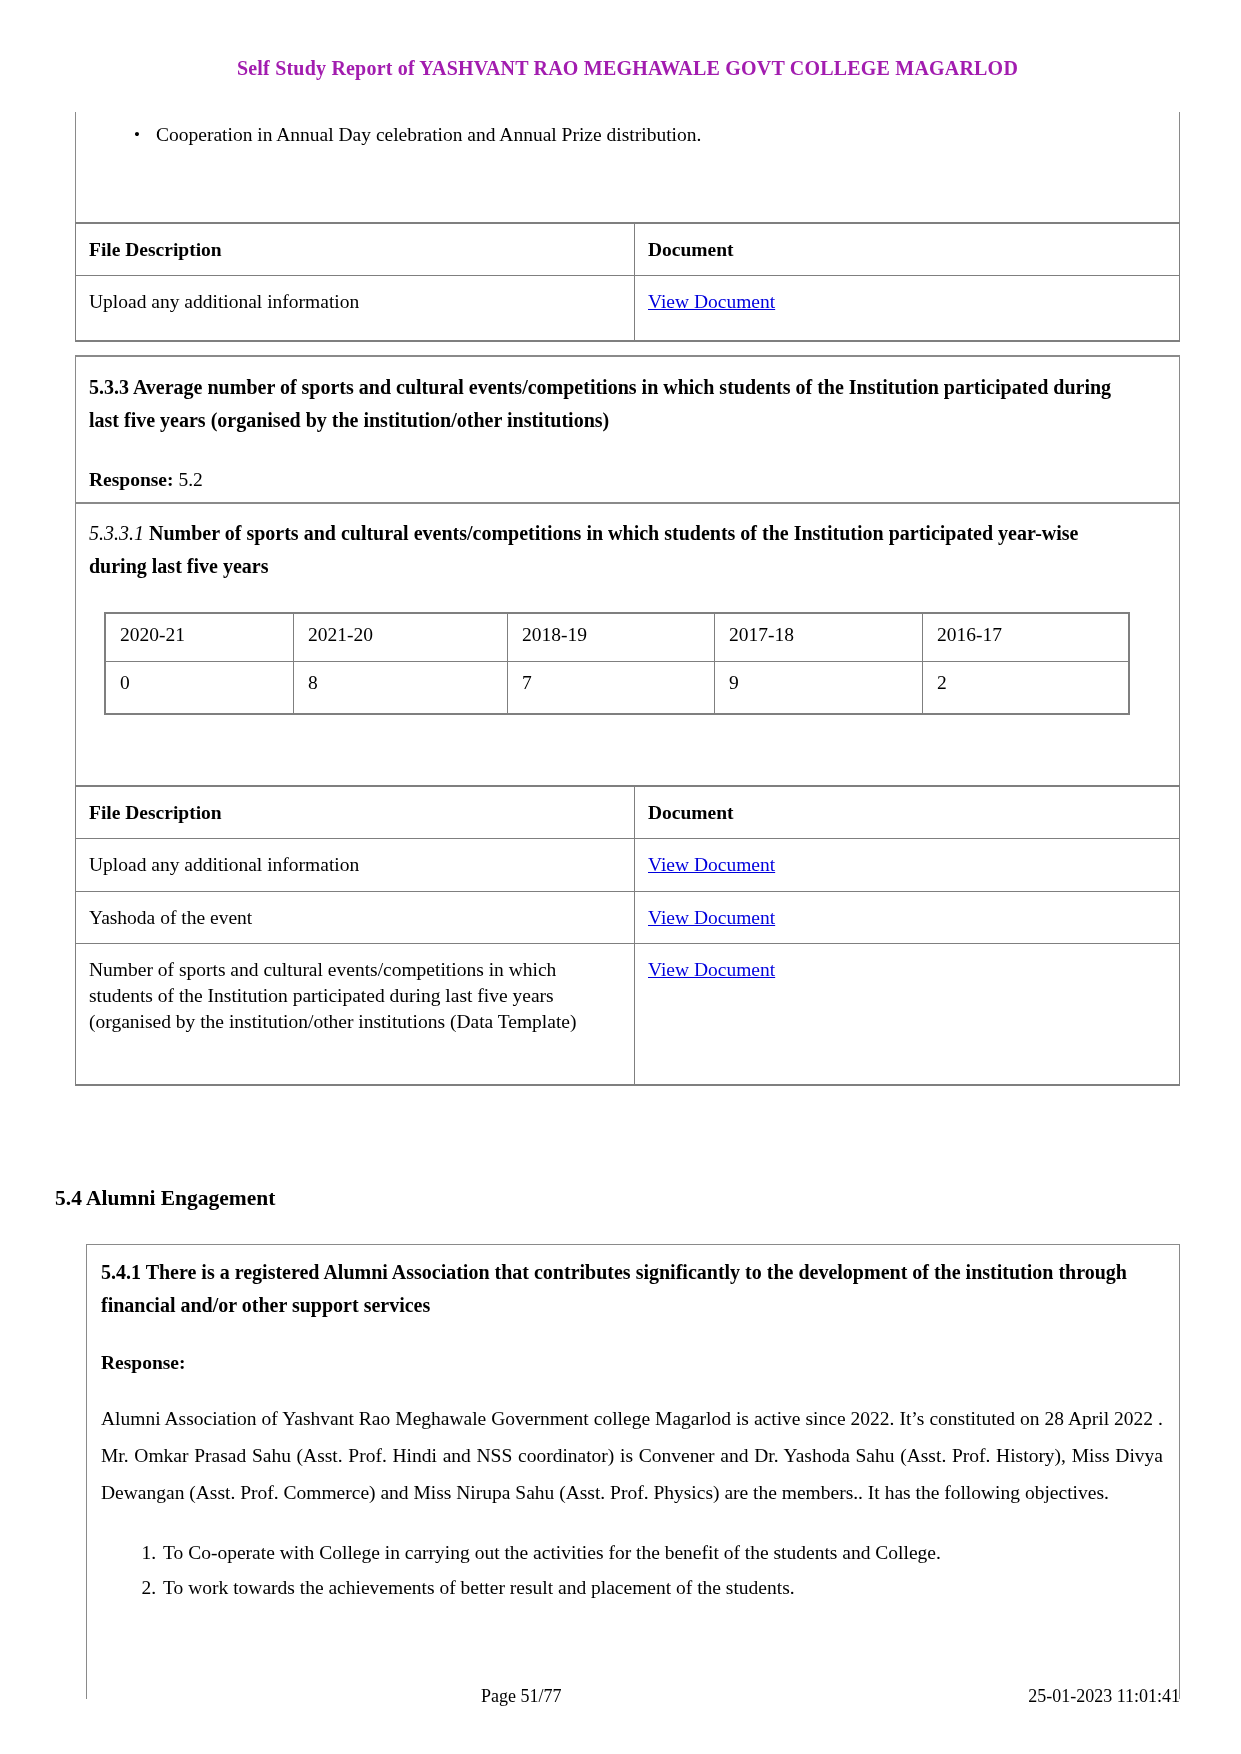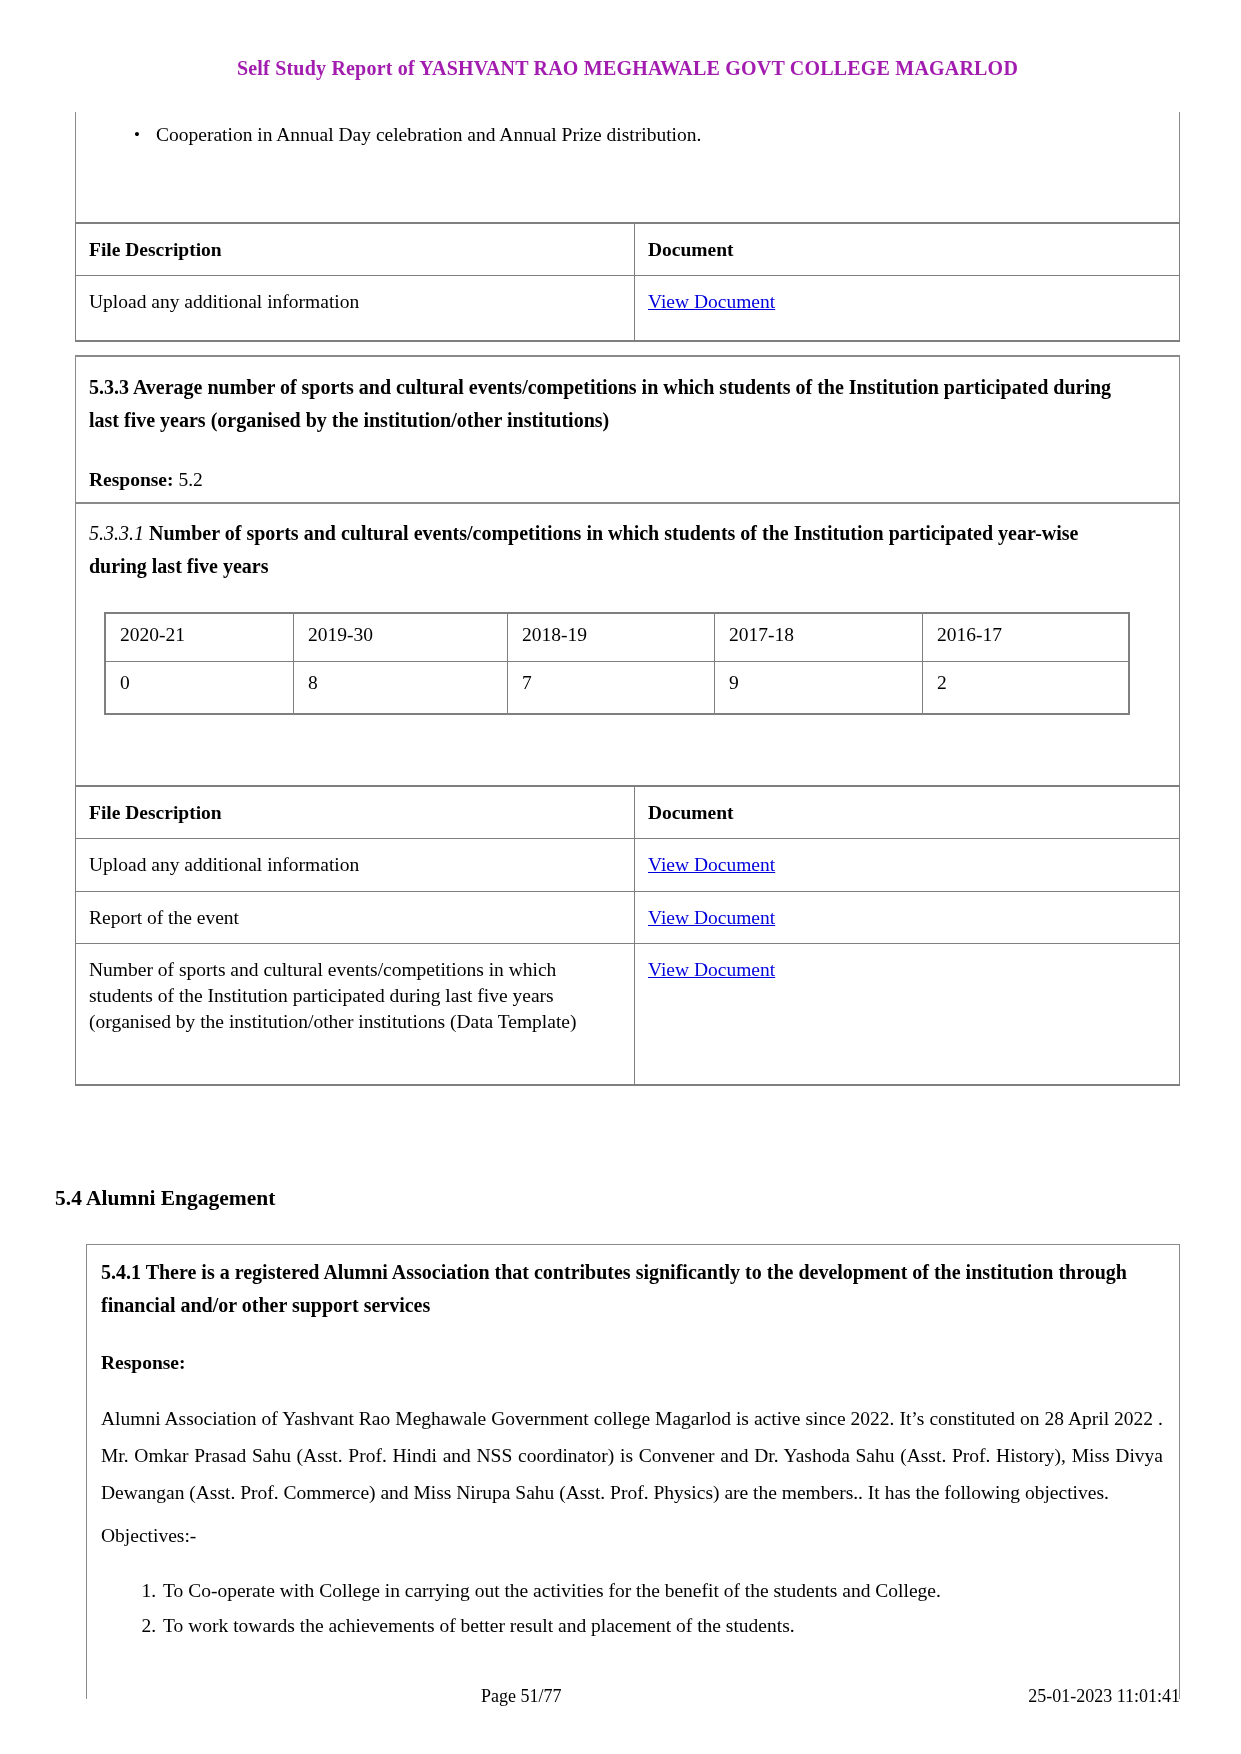--- a/index.html
+++ b/index.html
@@ -118,21 +118,21 @@
     </div>
   </div>
   <div>
     <div class="sub-title">
       <span class="sub-num">5.3.3.1</span>
       <span>Number of sports and cultural events/competitions in which students of the Institution participated year-wise during last five years</span>
     </div>
     <div class="ytable">
       <div class="yrow yh">
         <div class="ycell first">2020-21</div>
-        <div class="ycell">2019-30</div>
+        <div class="ycell">2021-20</div>
         <div class="ycell">2018-19</div>
         <div class="ycell">2017-18</div>
         <div class="ycell">2016-17</div>
       </div>
       <div class="yrow yv">
         <div class="ycell first">0</div>
         <div class="ycell">8</div>
         <div class="ycell">7</div>
         <div class="ycell">9</div>
         <div class="ycell">2</div>
@@ -146,40 +146,39 @@
     <div class="fcell">File Description</div>
     <div class="fcell c2">Document</div>
   </div>
   <div class="frow r1">
     <div class="fcell">Upload any additional information</div>
     <div class="fcell c2">
       <span class="doclink">View Document</span>
     </div>
   </div>
   <div class="frow r2">
-    <div class="fcell">Report of the event</div>
+    <div class="fcell">Yashoda of the event</div>
     <div class="fcell c2">
       <span class="doclink">View Document</span>
     </div>
   </div>
   <div class="frow r3">
     <div class="fcell">Number of sports and cultural events/competitions in which students of the Institution participated during last five years (organised by the institution/other institutions (Data Template)</div>
     <div class="fcell c2">
       <span class="doclink">View Document</span>
     </div>
   </div>
 </div>
 
 <div id="h54" class="abs">5.4 Alumni Engagement</div>
 
 <div id="box3" class="abs">
   <div class="t541">5.4.1 There is a registered Alumni Association that contributes significantly to the development of the institution through financial and/or other support services</div>
   <div class="resp3">Response:</div>
   <div class="para">Alumni Association of Yashvant Rao Meghawale Government college Magarlod is active since 2022. It’s constituted on 28 April 2022 . Mr. Omkar Prasad Sahu (Asst. Prof. Hindi and  NSS coordinator) is Convener and Dr. Yashoda Sahu (Asst. Prof. History), Miss Divya Dewangan (Asst. Prof. Commerce) and Miss Nirupa Sahu (Asst. Prof. Physics) are the members.. It has the following objectives.</div>
-  <div class="objlabel">Objectives:-</div>
   <ol class="objlist">
     <li>To Co-operate with College in carrying out the activities for the benefit of the students and College.</li>
     <li>To work towards the achievements of better result and placement of the students.</li>
   </ol>
 </div>
 
 <div id="fpage" class="abs">Page 51/77</div>
 <div id="fdate" class="abs">25-01-2023 11:01:41</div>
 
 </body></html>

